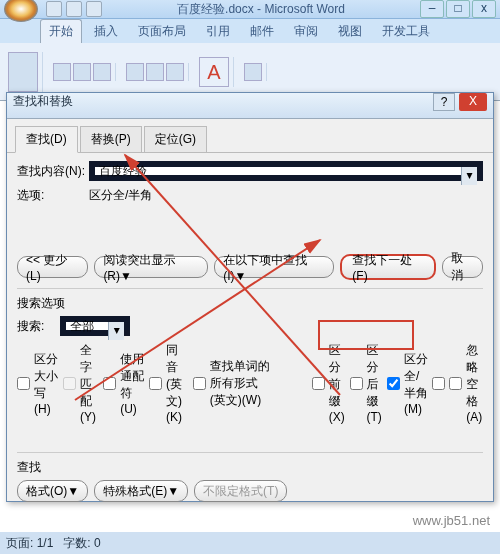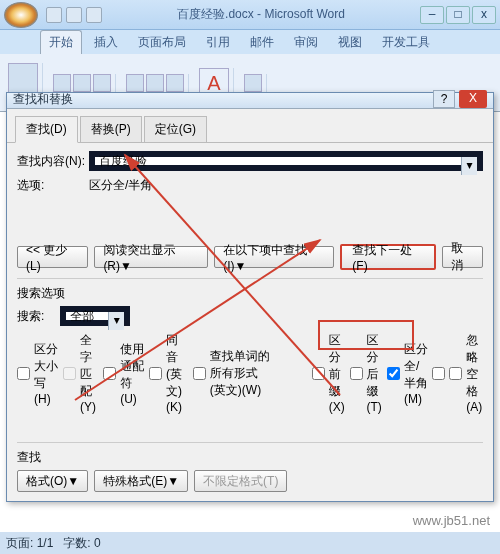--- a/index.html
+++ b/index.html
@@ -1,46 +1,46 @@
 <!DOCTYPE html>
 <html><head>
 <meta charset="utf-8">
 <style>
 *{box-sizing:border-box;margin:0;padding:0;font-family:"Microsoft YaHei","SimSun",sans-serif;font-size:12px}
 body{background:#fff;width:500px;height:554px;overflow:hidden;position:relative}
-.titlebar{height:30px;background:linear-gradient(#cfe4f8,#b9d6f3);display:flex;align-items:center;padding:0 4px;border-bottom:1px solid #8bb3db}
+.titlebar{height:19px;background:linear-gradient(#cfe4f8,#b9d6f3);display:flex;align-items:center;padding:0 4px;border-bottom:1px solid #8bb3db}
 .office-btn{width:34px;height:26px;border-radius:50%;background:radial-gradient(#fff,#f0c060 40%,#d08030 60%,#3080c0);border:1px solid #888;margin-right:8px}
 .qat{display:flex;gap:4px}
 .qat-btn{width:16px;height:16px;background:#dce8f4;border:1px solid #9ab;border-radius:2px}
 .title-text{flex:1;text-align:center;color:#3b5a82}
 .win-btns{display:flex;gap:2px}
 .win-btn{width:24px;height:18px;background:#cfe4f8;border:1px solid #8bb;border-radius:2px;text-align:center;line-height:14px;color:#246}
 .ribbon-tabs{height:24px;background:#cfe4f8;display:flex;align-items:flex-end;padding-left:40px;gap:4px}
 .rtab{padding:3px 8px;color:#3b5a82;border-radius:3px 3px 0 0}
 .rtab.active{background:#e8f0fa;border:1px solid #9ab;border-bottom:none}
 .ribbon{height:58px;background:#e8f0fa;border-bottom:1px solid #9ab;display:flex;align-items:center;padding:4px;gap:6px;overflow:hidden}
 .rgrp{display:flex;gap:2px;padding:0 4px;border-right:1px solid #c8d8ea}
 .ricon{width:18px;height:18px;background:#d0e0f0;border:1px solid #aac}
 .ricon.big{width:30px;height:40px}
 .letterA{width:30px;height:30px;font-size:20px;color:#d04030;text-align:center;line-height:28px;border:1px solid #aac}
 .dialog{position:absolute;left:6px;top:92px;width:488px;height:410px;background:#f0f0f0;border:1px solid #6a8bb0;box-shadow:2px 2px 6px rgba(0,0,0,.3)}
-.dlg-title{height:16px;background:linear-gradient(#e8f2fb,#cfe0f2);display:flex;align-items:flex-end;padding:0 6px;border-bottom:1px solid #9ab}
+.dlg-title{height:26px;background:linear-gradient(#e8f2fb,#cfe0f2);display:flex;align-items:flex-start;padding:0 6px;border-bottom:1px solid #9ab}
 .dlg-title-text{flex:1;color:#234}
 .dlg-close{width:28px;height:18px;background:#d04030;color:#fff;text-align:center;line-height:16px;border-radius:2px}
 .dlg-help{width:22px;height:18px;background:#dce8f4;border:1px solid #9ab;text-align:center;line-height:16px;margin-right:4px}
 .dlg-tabs{display:flex;padding:6px 8px 0 8px;border-bottom:1px solid #bbb}
 .dtab{padding:4px 10px;border:1px solid #bbb;background:#e8e8e8;margin-right:2px;position:relative;top:1px}
 .dtab.active{background:#f0f0f0;border-bottom:1px solid #f0f0f0}
 .dlg-body{padding:8px 10px}
 .row{display:flex;align-items:center;margin-bottom:6px}
 .lbl{width:72px}
 .combo{flex:1;height:20px;border:6px solid #0f172a;background:#fff;display:flex;align-items:center;padding:0 4px;position:relative}
 .combo .dd{position:absolute;right:0;top:0;width:16px;height:18px;background:#e0e8f0;border-left:1px solid #9ab;text-align:center;line-height:16px}
 .btnrow{display:flex;gap:6px;margin:50px 0 8px 0;align-items:center}
-.btn{height:22px;padding:0 8px;background:linear-gradient(#fefefe,#e4e4e4);border:1px solid #888;border-radius:2px;display:flex;align-items:center;gap:4px}
+.btn{height:22px;padding:0 8px;background:linear-gradient(#fefefe,#e4e4e4);border:1px solid #888;border-radius:10px;display:flex;align-items:center;gap:4px}
 .btn.hot{border:2px solid #d04030;padding:2px 10px;height:26px}
 .searchopts{border-top:1px solid #ccc;padding-top:6px}
 .opts-grid{display:flex;gap:40px;margin-top:4px}
 .optcol{display:flex;flex-direction:row;gap:4px}
 .chk{display:flex;align-items:center;gap:4px}
 .chk input{width:13px;height:13px}
 .findsec{margin-top:28px;border-top:1px solid #ccc;padding-top:6px}
 .fbtns{display:flex;gap:6px;margin-top:4px}
 .btn.disabled{color:#999}
 .statusbar{position:absolute;bottom:0;left:0;right:0;height:22px;background:#cfe0f2;display:flex;align-items:center;padding:4px 6px;gap:10px;color:#234}

